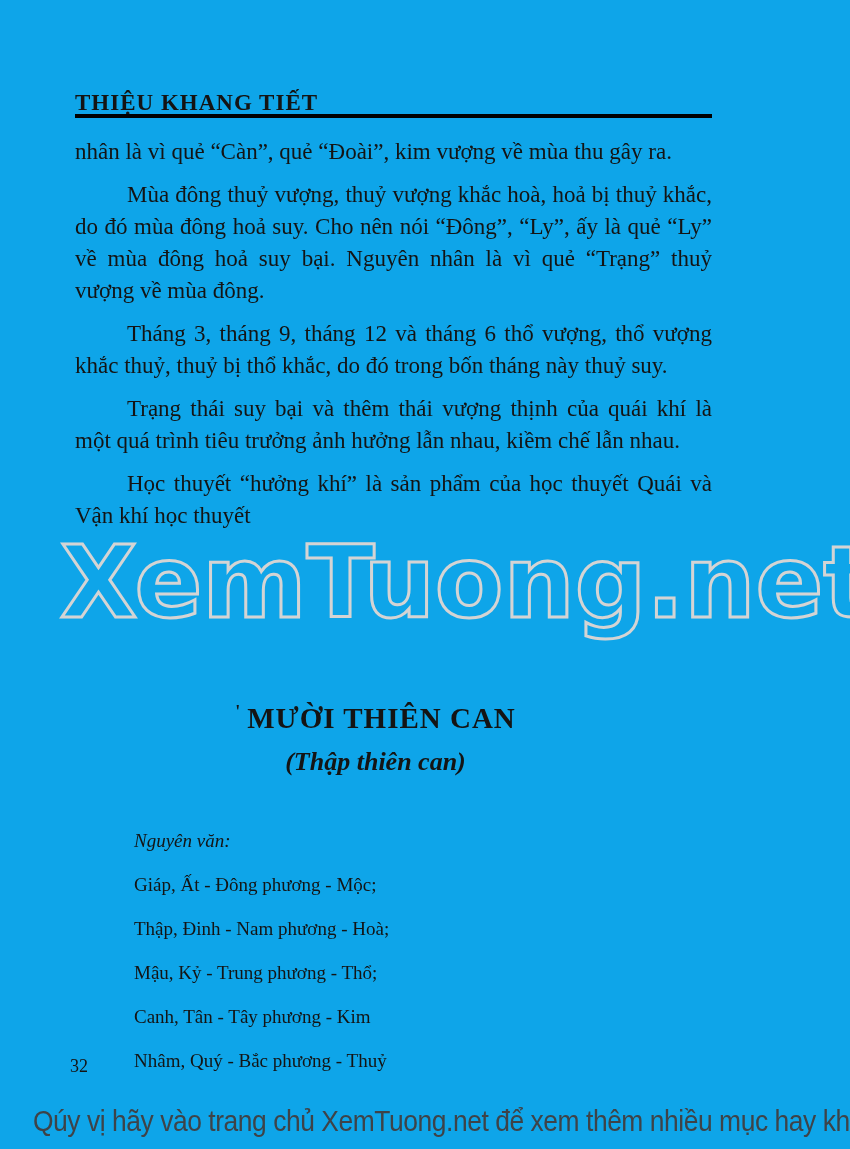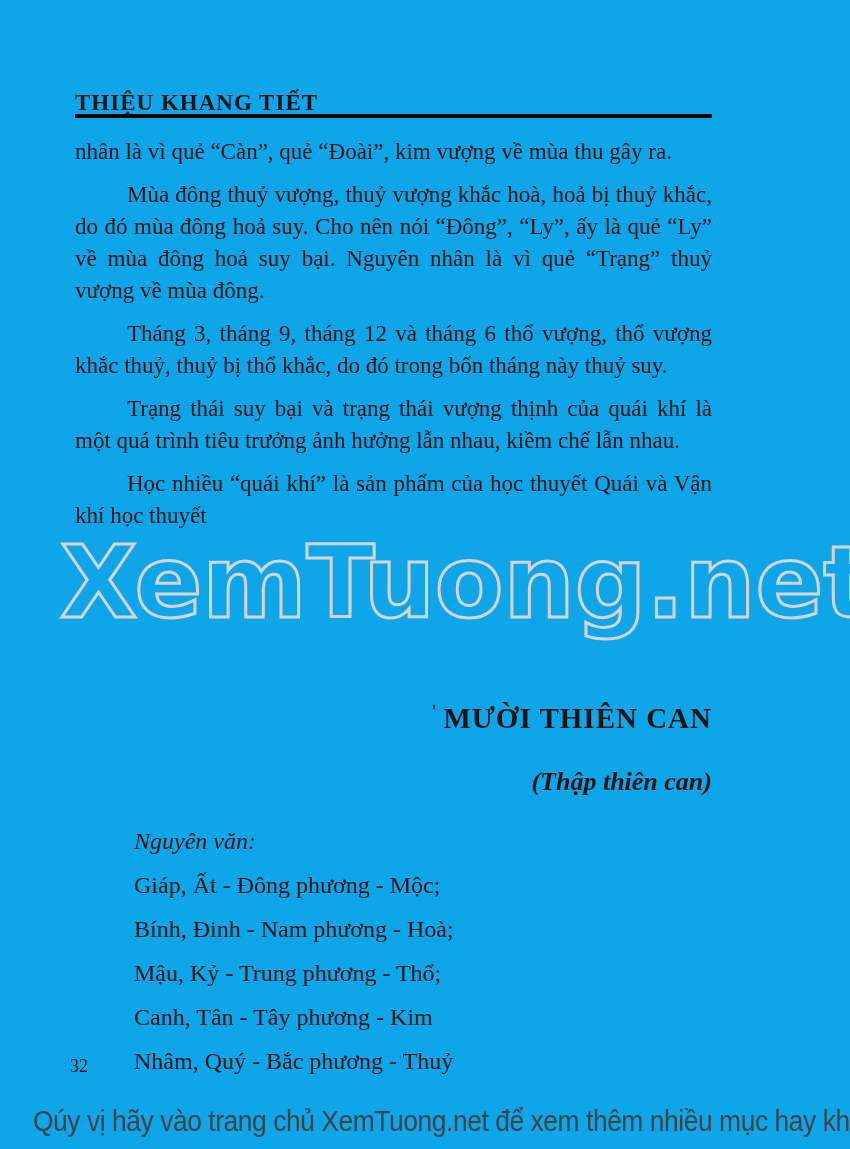--- a/index.html
+++ b/index.html
@@ -36,33 +36,33 @@
     white-space:nowrap;
     color:transparent;
     -webkit-text-stroke:3px #d4d4d4;
     letter-spacing:0px;
     z-index:0;
     pointer-events:none;
   }
   .body-text,.section-block,.list-block{z-index:1;}
   
   .section-block{
-    position:absolute;left:75px;top:702px;width:637px;text-align:right;
+    position:absolute;left:57px;top:702px;width:637px;text-align:center;
   }
   .section-heading{
     font-size:29px;font-weight:bold;letter-spacing:1px;
   }
   .heading-tick{font-size:18px;vertical-align:10px;margin-right:6px;font-weight:bold;}
   .section-subheading{
-    margin-top:32px;font-size:26px;font-weight:bold;font-style:italic;
+    margin-top:12px;font-size:26px;font-weight:bold;font-style:italic;
   }
   
   .list-block{
     position:absolute;left:134px;top:826px;width:560px;
-    font-size:24px;line-height:30px;
+    font-size:19px;line-height:30px;
   }
   .list-intro{font-style:italic;margin:0 0 14px 0;}
   .list-block .item{margin:0 0 14px 0;}
   
   .page-number{
     position:absolute;left:70px;top:1056px;
     font-size:18px;
   }
   .footer-note{
     position:absolute;left:33px;top:1104px;
@@ -79,35 +79,35 @@
 
   <div class="running-head">THIỆU KHANG TIẾT</div>
   <div class="head-rule"></div>
 
   <div class="watermark">XemTuong.net</div>
 
   <div class="body-text">
     <p class="first">nhân là vì quẻ “Càn”, quẻ “Đoài”, kim vượng về mùa thu gây ra.</p>
     <p>Mùa đông thuỷ vượng, thuỷ vượng khắc hoà, hoả bị thuỷ khắc, do đó mùa đông hoả suy. Cho nên nói “Đông”, “Ly”, ấy là quẻ “Ly” về mùa đông hoả suy bại. Nguyên nhân là vì quẻ “Trạng” thuỷ vượng về mùa đông.</p>
     <p>Tháng 3, tháng 9, tháng 12 và tháng 6 thổ vượng, thổ vượng khắc thuỷ, thuỷ bị thổ khắc, do đó trong bốn tháng này thuỷ suy.</p>
-    <p>Trạng thái suy bại và trạng thái vượng thịnh của quái khí là một quá trình tiêu trưởng ảnh hưởng lẫn nhau, kiềm chế lẫn nhau.</p>
-    <p>Học nhiều “quái khí” là sản phẩm của học thuyết Quái và Vận khí học thuyết</p>
+    <p>Trạng thái suy bại và thêm thái vượng thịnh của quái khí là một quá trình tiêu trưởng ảnh hưởng lẫn nhau, kiềm chế lẫn nhau.</p>
+    <p>Học thuyết “hưởng khí” là sản phẩm của học thuyết Quái và Vận khí học thuyết</p>
   </div>
 
   <div class="section-block">
     <div class="section-heading">
       <span class="heading-tick">'</span><span>MƯỜI THIÊN CAN</span>
     </div>
     <div class="section-subheading">(Thập thiên can)</div>
   </div>
 
   <div class="list-block">
     <p class="list-intro">Nguyên văn:</p>
     <p class="item">Giáp, Ất - Đông phương - Mộc;</p>
-    <p class="item">Bính, Đinh - Nam phương - Hoà;</p>
+    <p class="item">Thập, Đinh - Nam phương - Hoà;</p>
     <p class="item">Mậu, Kỷ - Trung phương - Thổ;</p>
     <p class="item">Canh, Tân - Tây phương - Kim</p>
     <p class="item">Nhâm, Quý - Bắc phương - Thuỷ</p>
   </div>
 
   <div class="page-number">32</div>
 
   <div class="footer-note">Qúy vị hãy vào trang chủ XemTuong.net để xem thêm nhiều mục hay khác</div>
 
 </div>

